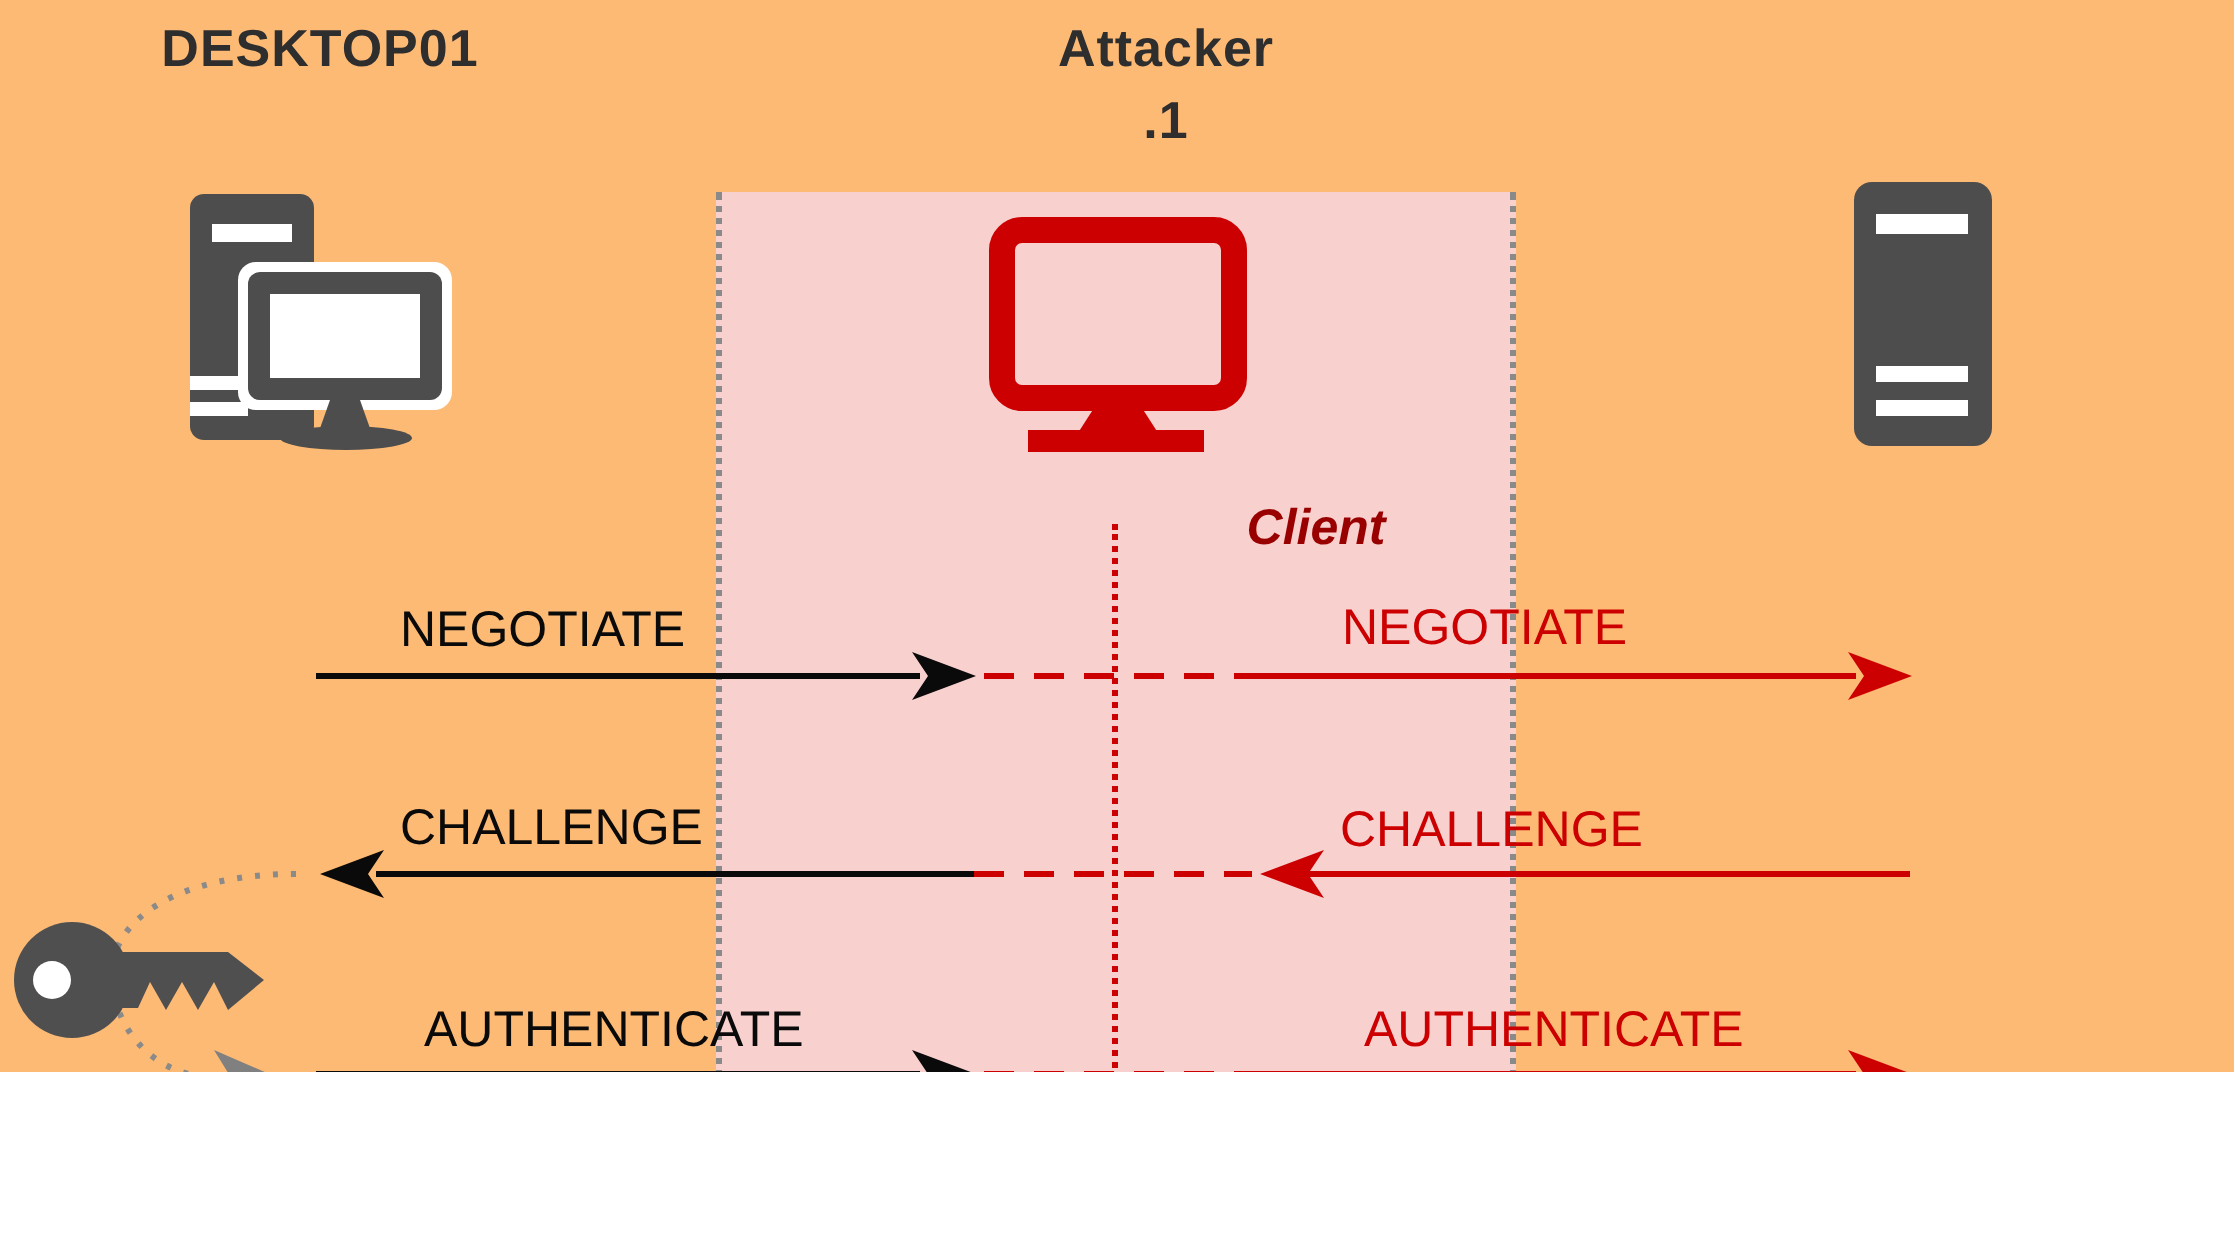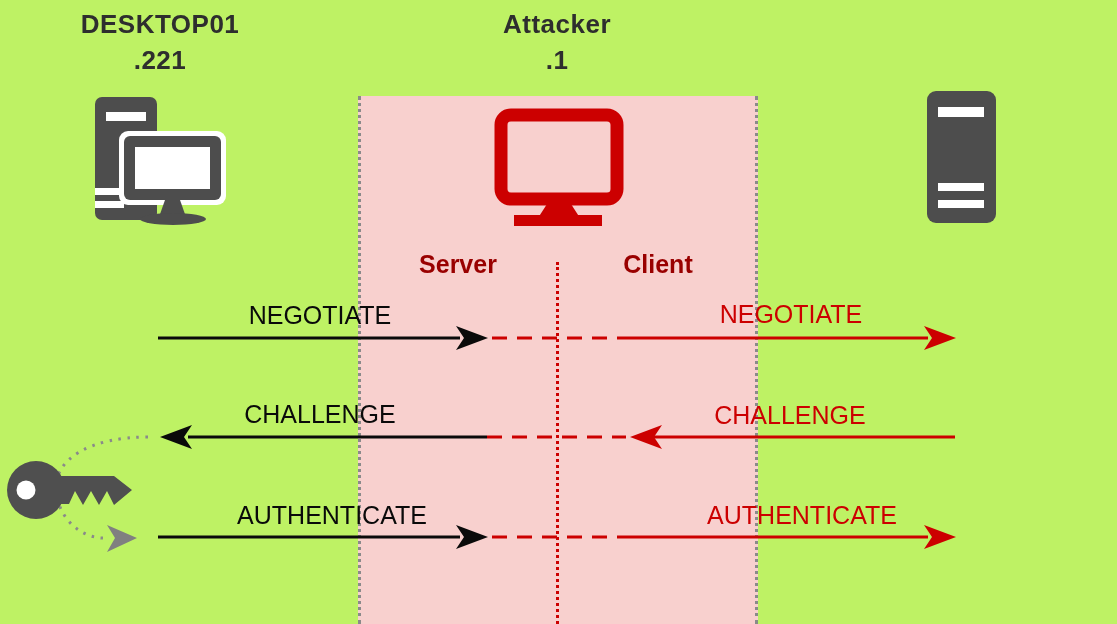--- a/index.html
+++ b/index.html
@@ -1,21 +1,21 @@
 <!DOCTYPE html>
 <html><head>
 <meta charset="utf-8">
 <style>
   * { margin: 0; padding: 0; box-sizing: border-box; }
   body { font-family: "Liberation Sans", "DejaVu Sans", sans-serif; background: #ffffff; }
   .canvas {
     position: relative;
     width: 1117px;
-    height: 624px;
-    background: #bef264;
+    height: 536px;
+    background: #fdba74;
     overflow: hidden;
   }
   
   .zone {
     position: absolute;
     left: 358px; top: 96px;
     width: 400px; height: 528px;
     background: #f8d0ce;
     border-left: 3px dotted #8a8a8a;
     border-right: 3px dotted #8a8a8a;
@@ -31,39 +31,38 @@
     position: absolute;
     width: 220px;
     text-align: center;
     font-weight: bold;
     font-size: 26px;
     line-height: 36px;
     color: #2e2e2e;
     letter-spacing: 0.5px;
   }
   .hdr-victim   { left: 50px;  top: 6px; }
-  .hdr-attacker { left: 447px; top: 6px; }
+  .hdr-attacker { left: 473px; top: 6px; }
   .hdr-target   { left: 850px; top: 6px; }
   
   .role-label {
     position: absolute;
     width: 160px;
     top: 250px;
     text-align: center;
     font-weight: bold;
     font-size: 25px;
     color: #990000;
   }
   .role-server { left: 378px; }
-  .role-client { left: 578px; }
+  .role-client { left: 578px; font-style: italic; }
   
   .msg-label {
     position: absolute;
     width: 240px;
-    text-align: center;
     font-size: 25px;
     white-space: nowrap;
   }
   .msg-black { color: #0a0a0a; }
   .msg-red   { color: #cc0000; }
   .m1b { left: 200px; top: 301px; }
   .m1r { left: 671px; top: 300px; }
   .m2b { left: 200px; top: 400px; }
   .m2r { left: 670px; top: 401px; }
   .m3b { left: 212px; top: 501px; }
@@ -80,30 +79,28 @@
 </head>
 <body>
 
 <div class="canvas">
 
   <div class="zone"></div>
   <div class="zone-center-line"></div>
 
   <div class="node-header hdr-victim">
     <div>DESKTOP01</div>
-    <div>.221</div>
   </div>
   <div class="node-header hdr-attacker">
     <div>Attacker</div>
     <div>.1</div>
   </div>
   <div class="node-header hdr-target">
   </div>
 
-  <div class="role-label role-server">Server</div>
   <div class="role-label role-client">Client</div>
 
   <div class="icon-abs" style="left:93px; top:95px;">
     <svg width="135" height="130" viewBox="0 0 135 130">
       <rect x="2" y="2" width="62" height="123" rx="7" fill="#4d4d4d"></rect>
       <rect x="13" y="17" width="40" height="9" fill="#ffffff"></rect>
       <rect x="2" y="93" width="29" height="7" fill="#ffffff"></rect>
       <rect x="2" y="106" width="29" height="7" fill="#ffffff"></rect>
       <rect x="26" y="36" width="107" height="74" rx="9" fill="#ffffff"></rect>
       <rect x="31" y="41" width="97" height="64" rx="6" fill="#4d4d4d"></rect>

